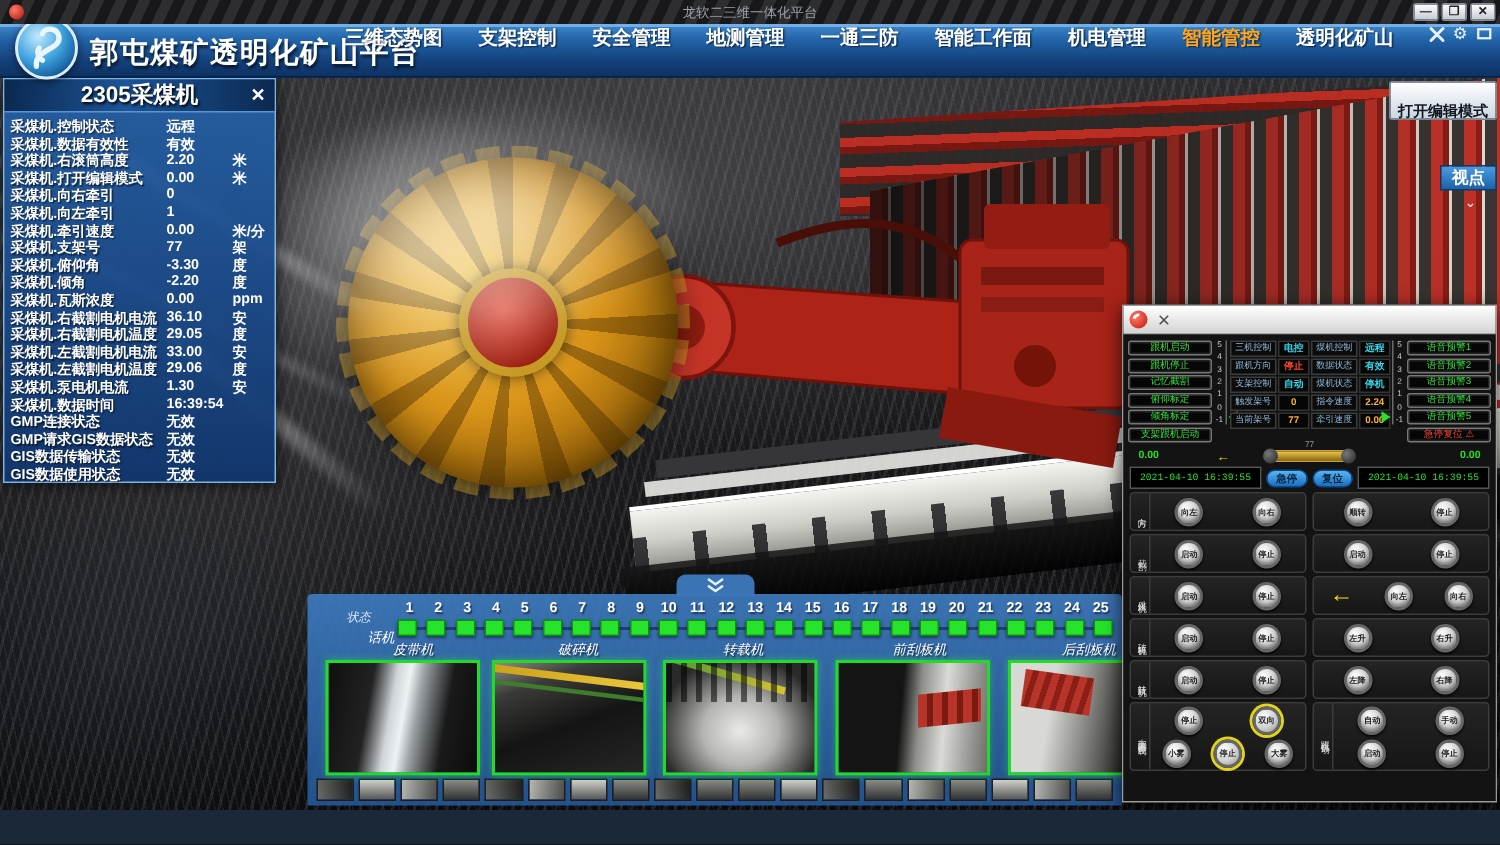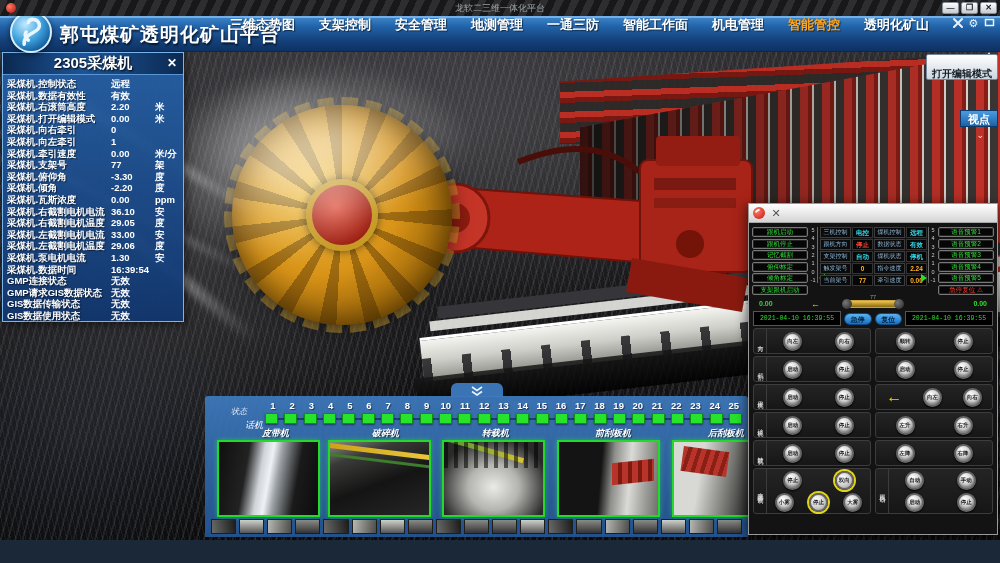--- a/index.html
+++ b/index.html
@@ -73,21 +73,21 @@
 .dock{position:absolute;left:205px;top:396px;width:543px;height:141px;background:linear-gradient(180deg,rgba(62,122,190,.92),rgba(36,86,150,.92));border-radius:3px 3px 0 0;z-index:8;overflow:visible}
 .dock-clip{position:absolute;inset:0;overflow:hidden}
 .dock-tab{position:absolute;left:50%;margin-left:-26px;top:-13px;width:52px;height:14px;background:rgba(62,122,190,.95);border-radius:6px 6px 0 0;text-align:center;color:#eaf4ff;cursor:pointer}
 .dock-status{position:absolute;left:26px;top:10px;font-size:8px;color:#dce8f6;font-style:italic}
 .dock-phone{position:absolute;left:40px;top:23px;font-size:9px;color:#fff;font-style:italic}
 .chan-nums{position:absolute;left:60px;top:4px;right:6px;display:flex;justify-content:space-between}
 .chan-num{font-size:9.5px;font-weight:bold;color:#fff;width:16px;text-align:center;text-shadow:1px 1px 1px rgba(0,0,0,.5)}
 .chan-line{position:absolute;left:60px;top:22px;right:6px;height:2px;background:rgba(10,28,56,.55)}
 .chan-squares{position:absolute;left:60px;top:17px;right:6px;display:flex;justify-content:space-between}
 .sq{width:13px;height:11px;background:#27e32b;border:1px solid #0f8f12;border-radius:1px;box-shadow:0 1px 2px rgba(0,0,0,.45)}
-.cam-label{position:absolute;top:31px;font-size:9px;font-weight:bold;font-style:italic;color:#fff;text-shadow:1px 1px 1px rgba(0,0,0,.6)}
+.cam-label{position:absolute;top:31px;font-size:9px;font-weight:normal;font-style:italic;color:#fff;text-shadow:1px 1px 1px rgba(0,0,0,.6)}
 .thumb{position:absolute;top:44px;width:103px;height:77px;border:2px solid #25d92a;box-shadow:0 0 5px rgba(30,255,60,.45);overflow:hidden}
 .thumb.t1{background:linear-gradient(100deg,#0f0f10 0%,#222 28%,#cfd4d8 42%,#eef2f4 50%,#9aa0a4 58%,#1a1a1a 76%,#0c0c0c 100%)}
 .thumb.t2{background:linear-gradient(160deg,#8a8a84 0%,#3a3a38 22%,#141414 55%,#262626 100%)}
 .thumb.t2:before{content:"";position:absolute;left:-6%;top:10%;width:112%;height:5px;background:linear-gradient(90deg,#caa018,#ecc83e);transform:rotate(7deg);box-shadow:0 9px 0 -1px #3f7c2e}
 .thumb.t3{background:radial-gradient(ellipse at 50% 62%,#eaeae6 0%,#b4b4b0 36%,#2a2a2a 78%)}
 .thumb.t3:before{content:"";position:absolute;left:-8%;top:6%;width:90%;height:5px;background:linear-gradient(90deg,#3f8c34,#d8c430);transform:rotate(16deg)}
 .thumb.t3:after{content:"";position:absolute;left:0;top:0;width:100%;height:36%;background:repeating-linear-gradient(90deg,rgba(0,0,0,.55) 0 4px,transparent 4px 10px)}
 .thumb.t4{background:linear-gradient(95deg,#141414 0 42%,#8e8e8a 54%,#dadad6 70%,#9e9e9a 86%,#6e6e6a 100%)}
 .thumb.t4:before{content:"";position:absolute;right:4%;top:26%;width:42%;height:30%;background:repeating-linear-gradient(90deg,#b8342a 0 6px,#7c1a12 6px 10px);transform:skewY(-6deg)}
 .thumb.t5{background:linear-gradient(100deg,#d8d8d4 0 28%,#8a8a86 50%,#242424 78%,#161616 100%)}

